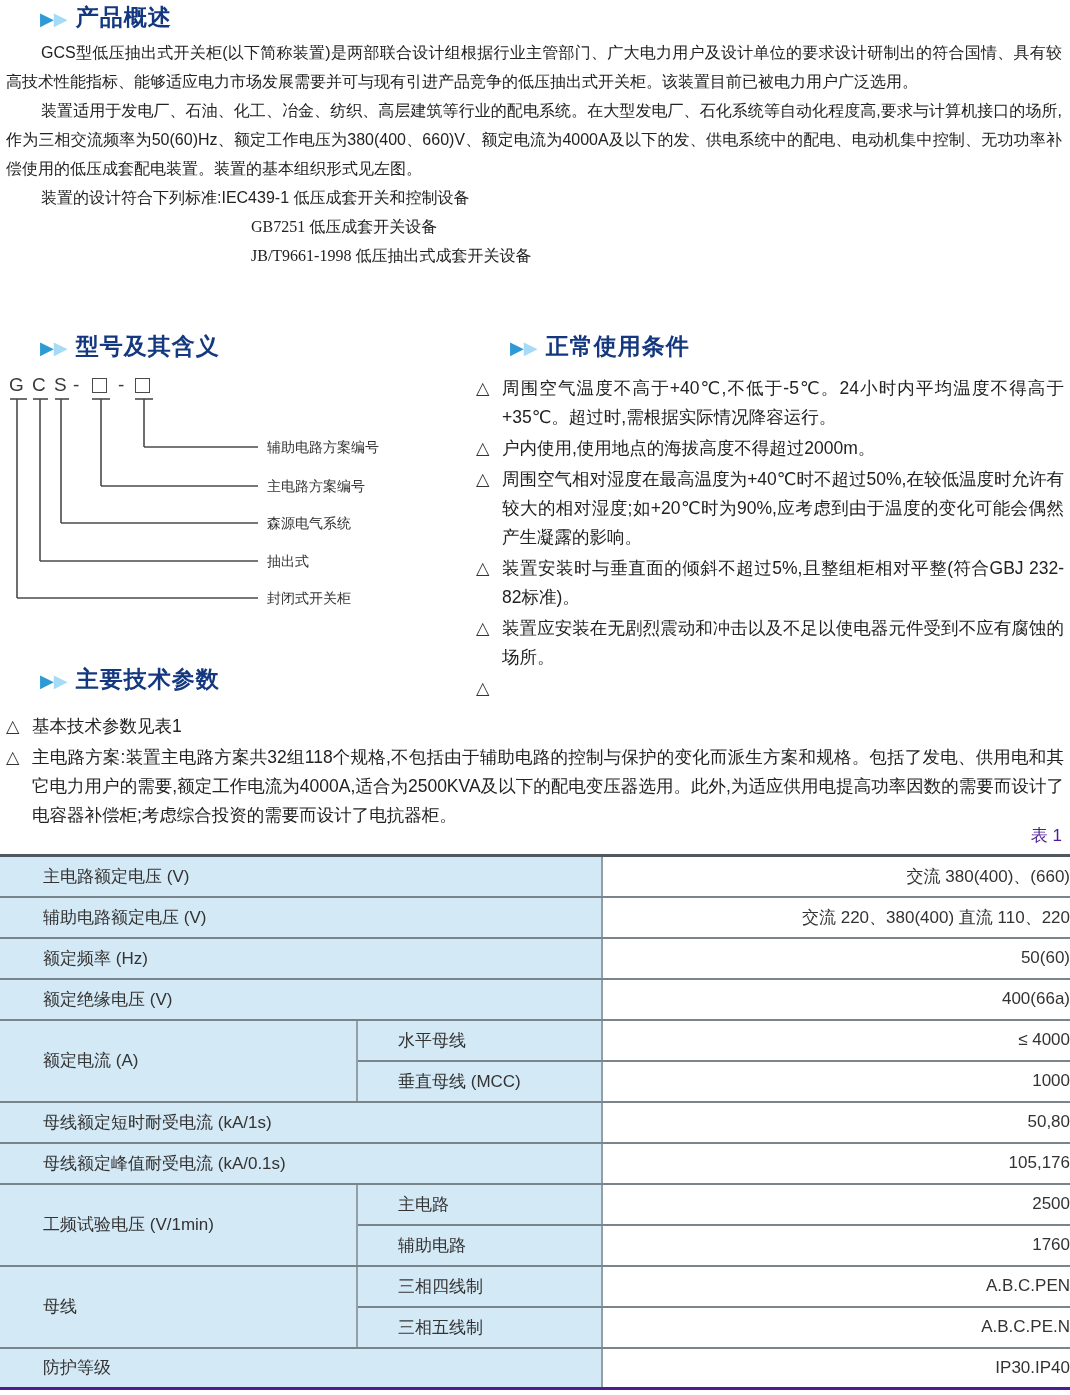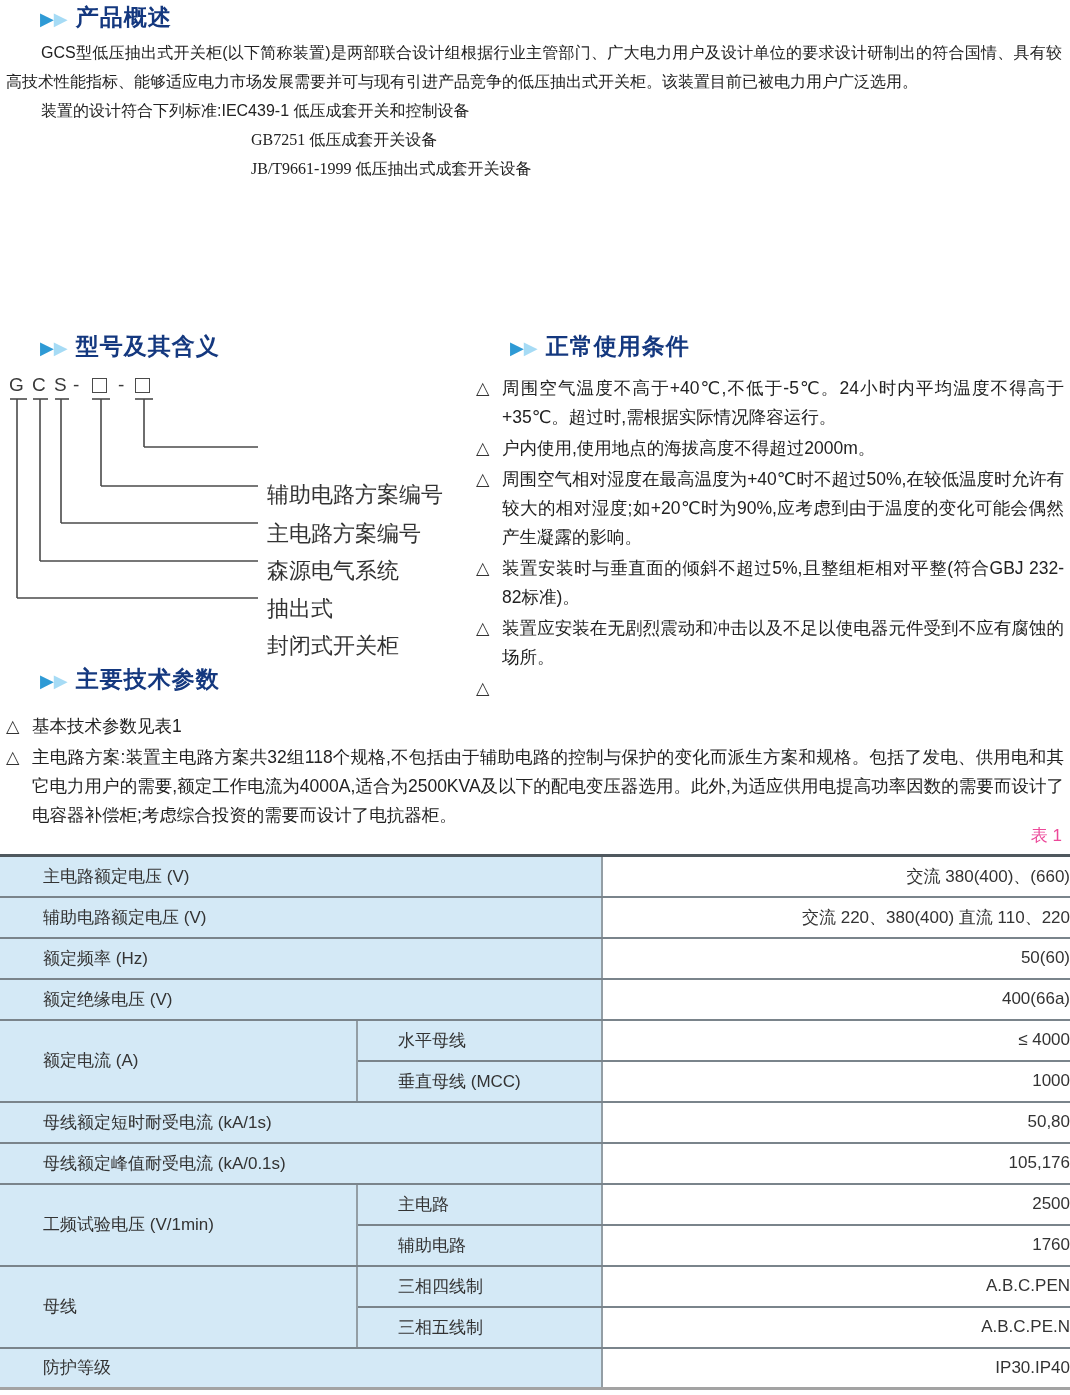--- a/index.html
+++ b/index.html
@@ -25,33 +25,33 @@
   .arr2 { color:#a6dbf5; margin-right:8px; }
   .intro { position:absolute; left:6px; top:38px; width:1056px;
            font-size:16px; line-height:29px; text-align:justify; }
   .intro p.ind { text-indent:35px; }
   .intro p.std { padding-left:245px;font-family:Liberation Serif, serif; }
   
   .code-row { position:absolute; left:0; top:374px; width:470px; height:22px; }
   .code-row span { position:absolute; font-size:19px; color:#3a3a3a; }
   .code-box { position:absolute; width:15px; height:15px; border:1.5px solid #4a4a4a; top:4px; }
   .diagram-svg { position:absolute; left:0; top:368px; }
-  .diagram-label { position:absolute; left:267px; font-size:22px; color:#333333;
-                   line-height:18px; white-space:nowrap;margin-top:48px; }
+  .diagram-label { position:absolute; left:267px; font-size:14px; color:#333333;
+                   line-height:18px; white-space:nowrap; }
   
   .tri-list { position:absolute; font-size:17.5px; line-height:29px; text-align:justify; }
   .tri-item { position:relative; padding-left:26px; margin-bottom:2px; }
   .tri-item .bullet { position:absolute; left:0; top:0; color:#333333; }
   
-  .tbl-caption { position:absolute; right:8px; top:824px; font-size:17px; color:#ec4899; }
+  .tbl-caption { position:absolute; right:8px; top:824px; font-size:17px; color:#4c1d95; }
   table.spec {
     position:absolute; left:0; top:854px; width:1070px;
     border-collapse:collapse; table-layout:fixed;
     font-size:17px; color:#333333;
-    border-top:3px solid #4f585e; border-bottom:3px solid #a3a3a3;padding-left:32px;
+    border-top:3px solid #4f585e; border-bottom:3px solid #4c1d95;padding-left:32px;
   }
   table.spec td {
     border-top:2px solid #7a848b;
     border-bottom:2px solid #7a848b;
     border-left:2px solid #939ea5;
     border-right:2px solid #939ea5;
     height:41px;
     background:#ffffff;
   }
   table.spec td:first-child { border-left:none; }
@@ -64,23 +64,24 @@
 </style>
 </head>
 <body>
 
 <div class="sec-title" style="left:6px; top:2px;">
   <span class="arr arr1">▶</span><span class="arr arr2">▶</span><span>产品概述</span>
 </div>
 
 <div class="intro">
   <p class="ind">GCS型低压抽出式开关柜(以下简称装置)是两部联合设计组根据行业主管部门、广大电力用户及设计单位的要求设计研制出的符合国情、具有较高技术性能指标、能够适应电力市场发展需要并可与现有引进产品竞争的低压抽出式开关柜。该装置目前已被电力用户广泛选用。</p>
+  <p class="ind">装置适用于发电厂、石油、化工、冶金、纺织、高层建筑等行业的配电系统。在大型发电厂、石化系统等自动化程度高,要求与计算机接口的场所,作为三相交流频率为50(60)Hz、额定工作电压为380(400、660)V、额定电流为4000A及以下的发、供电系统中的配电、电动机集中控制、无功功率补偿使用的低压成套配电装置。装置的基本组织形式见左图。</p>
   <p class="ind">装置的设计符合下列标准:IEC439-1 低压成套开关和控制设备</p>
   <p class="std">GB7251 低压成套开关设备</p>
-  <p class="std">JB/T9661-1999 低压抽出式成套开关设备</p>
+  <p class="std">JB/T9661-1998 低压抽出式成套开关设备</p>
 </div>
 
 <div class="sec-title" style="left:6px; top:331px;">
   <span class="arr arr1">▶</span><span class="arr arr2">▶</span><span>型号及其含义</span>
 </div>
 
 <div class="code-row">
   <span style="left:9px;">G</span>
   <span style="left:32px;">C</span>
   <span style="left:54px;">S</span>

